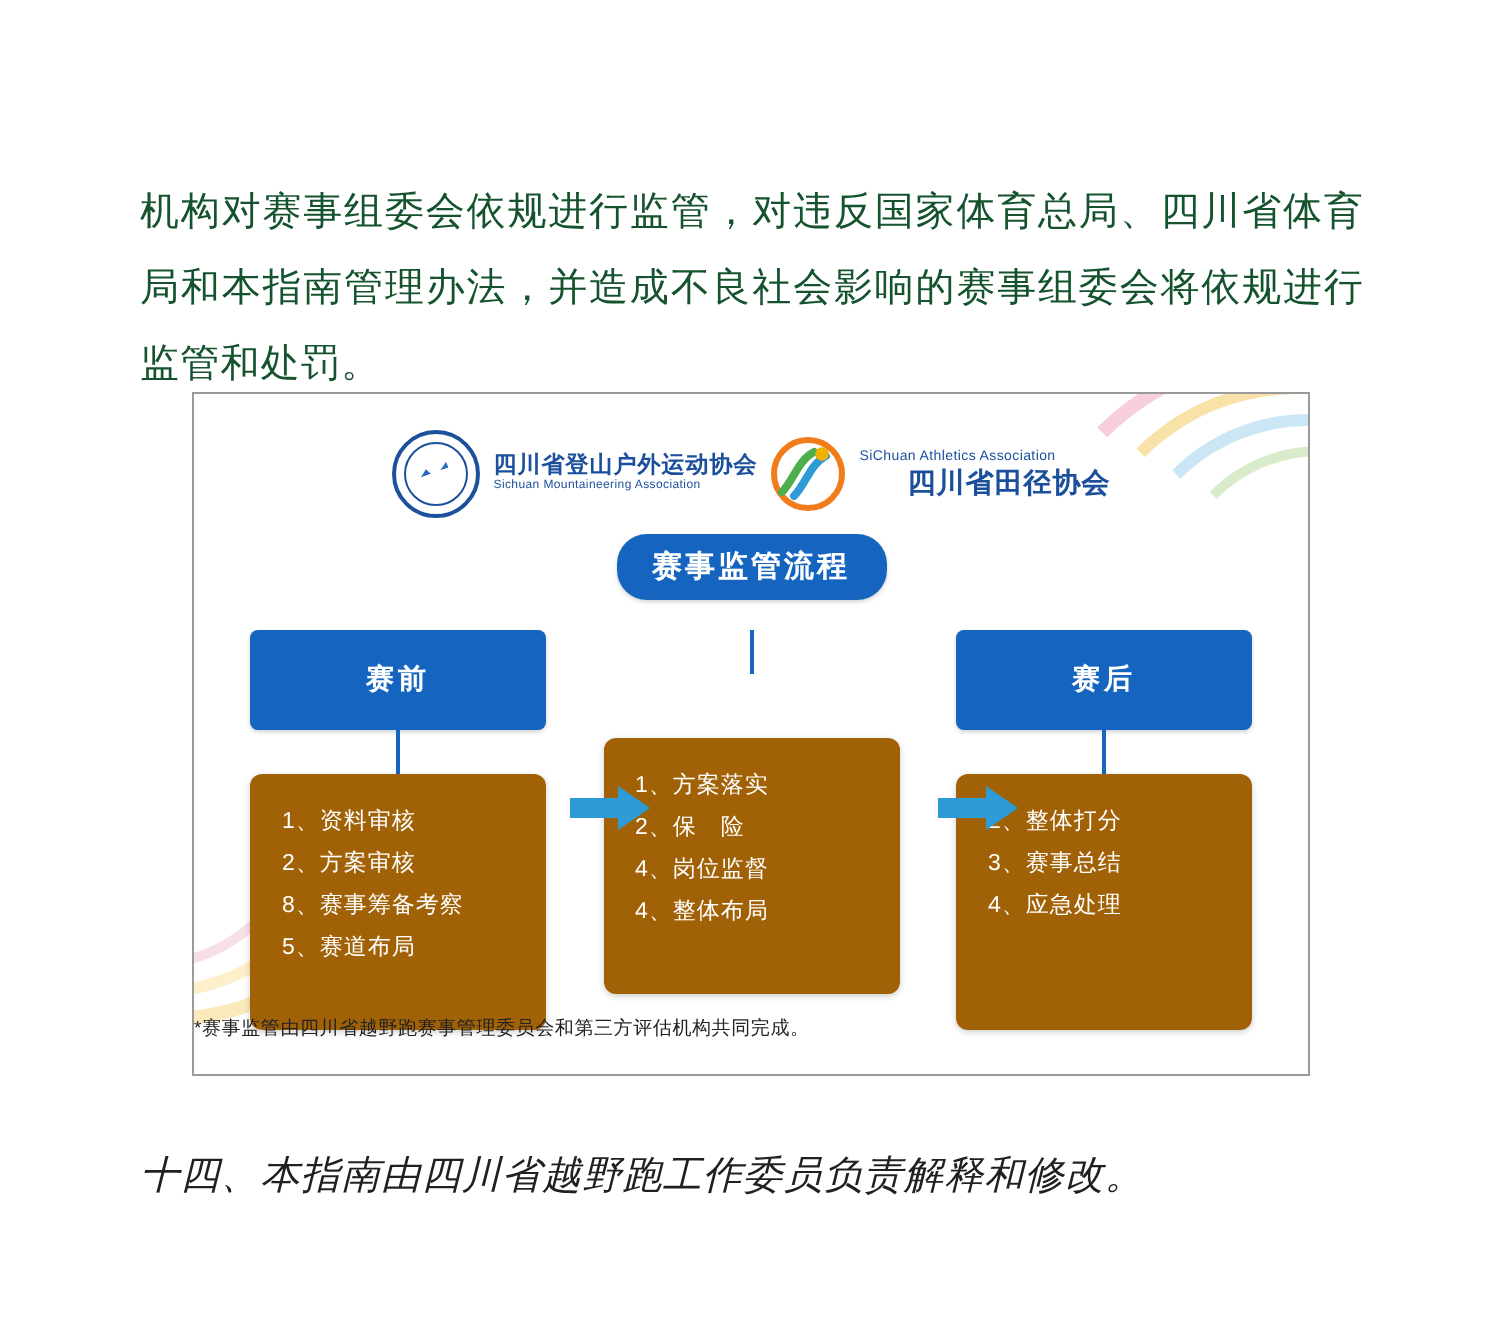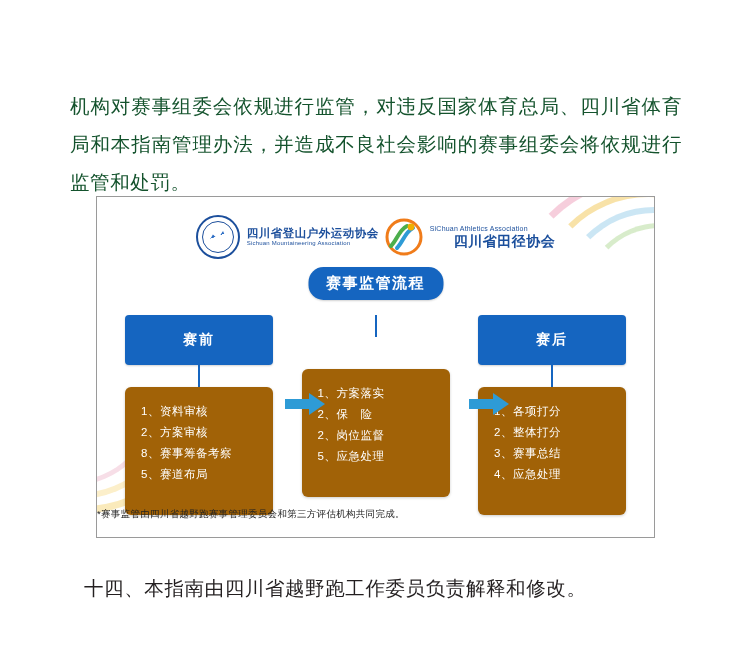--- a/index.html
+++ b/index.html
@@ -26,28 +26,29 @@
     width: 612px;
     font-family: "Liberation Serif", serif;
     font-size: 19.5px;
     line-height: 38px;
     color: #14532d;
     letter-spacing: 0.6px;
     text-align: justify;
   }
   .para-bottom {
     position: absolute;
-    left: 84px;
+    left: 70px;
     top: 550px;
     width: 612px;
     font-family: "Liberation Serif", serif;
     font-size: 19.5px;
     line-height: 38px;
     color: #231f20;
     letter-spacing: 0.6px;
+    font-style: italic;
   }
 
   
   .figure {
     position: absolute;
     left: 96px;
     top: 196px;
     width: 557px;
     height: 340px;
     border: 1px solid #9a9a9a;
@@ -335,32 +336,31 @@
           </ol>
         </div>
       </div>
 
       <div class="col">
         <div class="connector"></div>
         <div class="col-body tall">
           <ol>
             <li>1、方案落实</li>
             <li>2、保　险</li>
-            <li>2、岗位监督</li>
-            <li>5、应急处理</li>
+            <li>4、岗位监督</li>
+            <li>4、整体布局</li>
           </ol>
         </div>
       </div>
 
       <div class="col">
         <div class="col-head">赛后</div>
         <div class="connector"></div>
         <div class="col-body short">
           <ol>
-            <li>1、各项打分</li>
             <li>2、整体打分</li>
             <li>3、赛事总结</li>
             <li>4、应急处理</li>
           </ol>
         </div>
       </div>
 
     </div>
 
     <div class="arrow arrow-1">

